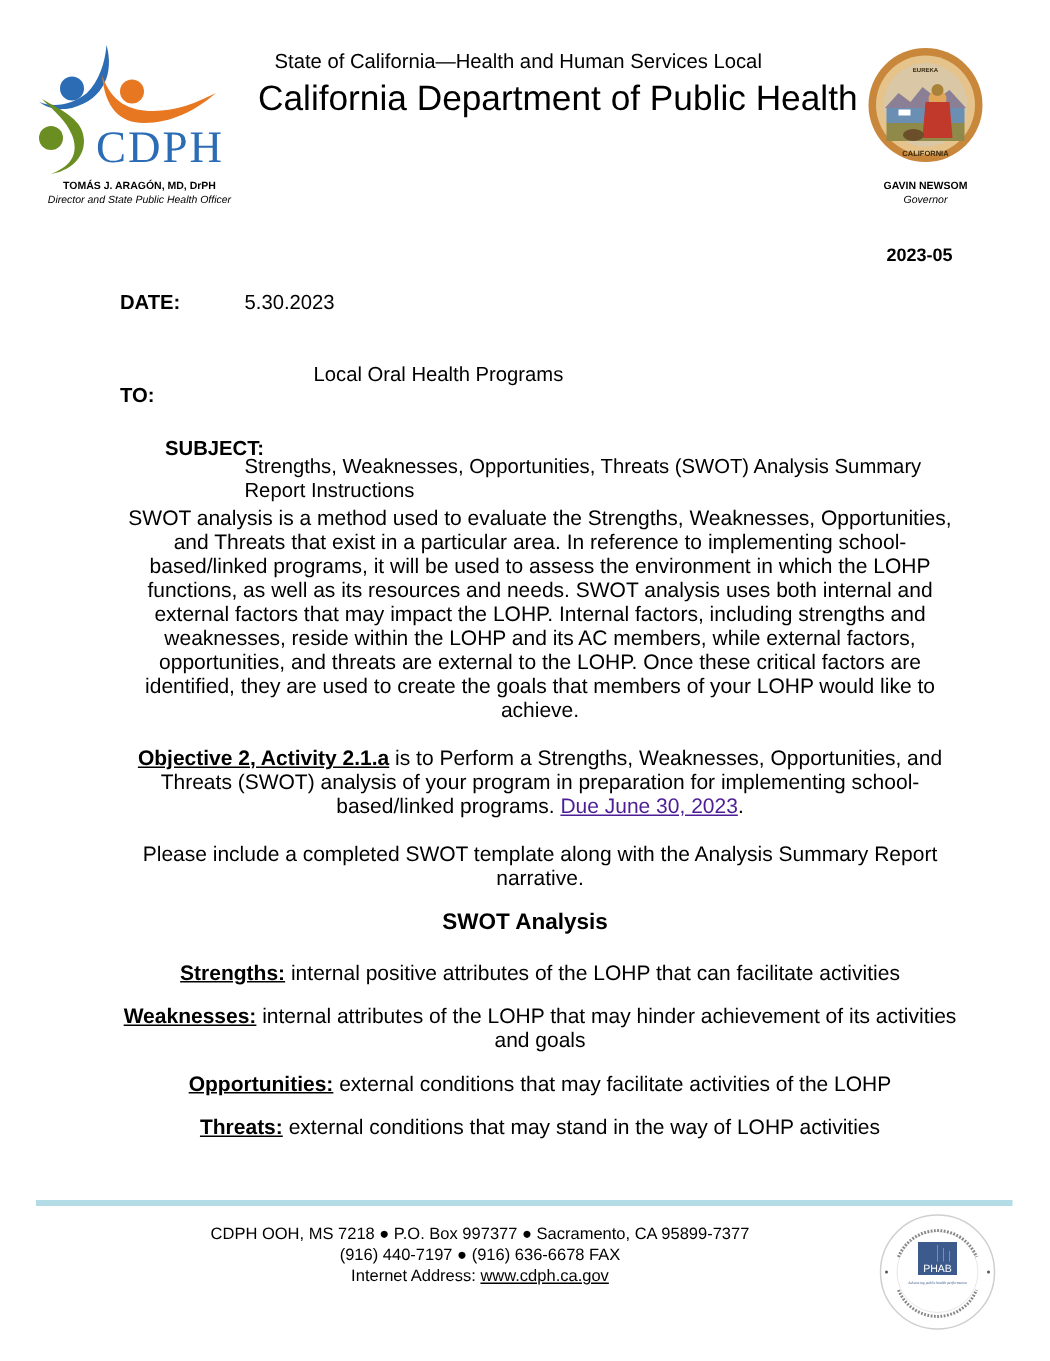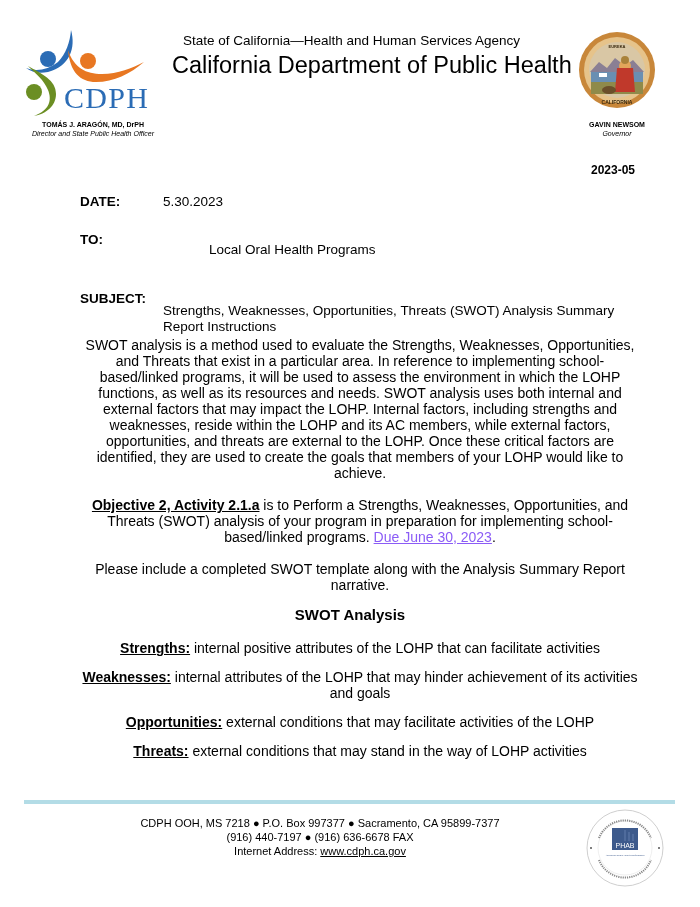--- a/index.html
+++ b/index.html
@@ -19,21 +19,21 @@
     .governor .name { font-size: 7px; font-weight: bold; line-height: 9px; }
     .governor .title { font-size: 7px; font-style: italic; line-height: 9px; }
 
     .docnum { position: absolute; left: 591px; top: 163px; font-size: 12px; font-weight: bold; }
 
     .field-label { position: absolute; left: 80px; font-size: 13.5px; font-weight: bold; }
     .field-value { position: absolute; left: 163px; font-size: 13.5px; line-height: 16px; width: 480px; }
 
     .body-text { position: absolute; left: 80px; width: 560px; font-size: 14px; line-height: 16px; text-align: center; }
     .body-text b { font-weight: bold; text-decoration: underline; }
-    .link { color: #8b5cf6; text-decoration: underline; }
+    .link { color: #4c1d95; text-decoration: underline; }
 
     .swot-heading { position: absolute; left: 0; width: 700px; top: 606px; text-align: center; font-size: 15px; font-weight: bold; }
 
     .footer-bar { position: absolute; left: 24px; top: 800px; width: 651px; height: 4px; background: #b3dce6; }
     .footer-text { position: absolute; left: 100px; width: 440px; top: 816px; text-align: center; font-size: 11px; line-height: 14px; }
     .footer-text .url { text-decoration: underline; }
     .phab { position: absolute; left: 585px; top: 808px; width: 80px; height: 80px; }
   </style>
 </head>
 <body>
@@ -50,21 +50,21 @@
   <path d="M4 38 C18 46 32 52 32 66 C32 78 22 86 10 88 C26 82 28 72 24 62 C20 52 12 46 4 38 Z" fill="#6b8e23"></path>
 
   <text x="40" y="80" font-family="'Liberation Serif', serif" font-size="30" fill="#2b6cb5" textLength="84">CDPH</text>
 </svg>
 
 <div class="director">
   <div class="name">TOMÁS J. ARAGÓN, MD, DrPH</div>
   <div class="title">Director and State Public Health Officer</div>
 </div>
 
-<div class="agency">State of California—Health and Human Services Agency</div>
+<div class="agency">State of California—Health and Human Services Local</div>
 <div class="dept">California Department of Public Health</div>
 
 <svg class="seal" viewBox="0 0 80 84">
   <circle cx="40" cy="40" r="38" fill="#c8873a"></circle>
   <circle cx="40" cy="40" r="33" fill="#e6c38a"></circle>
   <circle cx="40" cy="40" r="28" fill="#d9c7a5"></circle>
   <path d="M13 42 L22 32 L30 38 L38 28 L48 36 L56 30 L67 42 Z" fill="#8a7f94"></path>
   <rect x="14" y="42" width="52" height="10" fill="#6a8fb2"></rect>
   <rect x="14" y="52" width="52" height="12" fill="#8f8a4a"></rect>
   <circle cx="48" cy="36" r="6" fill="#e2a65a"></circle>
@@ -79,24 +79,24 @@
 <div class="governor">
   <div class="name">GAVIN NEWSOM</div>
   <div class="title">Governor</div>
 </div>
 
 <div class="docnum">2023-05</div>
 
 <div class="field-label" style="top:194px;">DATE:</div>
 <div class="field-value" style="top:194px;">5.30.2023</div>
 
-<div class="field-label" style="top:232px;">TO:</div>
+<div class="field-label" style="top:256px;">TO:</div>
 <div class="field-value" style="top:242px;margin-left:46px;">Local Oral Health Programs</div>
 
-<div class="field-label" style="top:291px;">SUBJECT:</div>
+<div class="field-label" style="top:291px;margin-left:30px;">SUBJECT:</div>
 <div class="field-value" style="top:303px;">Strengths, Weaknesses, Opportunities, Threats (SWOT) Analysis Summary Report Instructions</div>
 
 <div class="body-text" style="top:337px;">SWOT analysis is a method used to evaluate the Strengths, Weaknesses, Opportunities, and Threats that exist in a particular area. In reference to implementing school-based/linked programs, it will be used to assess the environment in which the LOHP functions, as well as its resources and needs. SWOT analysis uses both internal and external factors that may impact the LOHP. Internal factors, including strengths and weaknesses, reside within the LOHP and its AC members, while external factors, opportunities, and threats are external to the LOHP. Once these critical factors are identified, they are used to create the goals that members of your LOHP would like to achieve.</div>
 
 <div class="body-text" style="top:497px;">
   <b>Objective 2, Activity 2.1.a</b><span> is to Perform a Strengths, Weaknesses, Opportunities, and Threats (SWOT) analysis of your program in preparation for implementing school-based/linked programs. </span><a class="link">Due June 30, 2023</a><span>.</span>
 </div>
 
 <div class="body-text" style="top:561px;">Please include a completed SWOT template along with the Analysis Summary Report narrative.</div>
 

